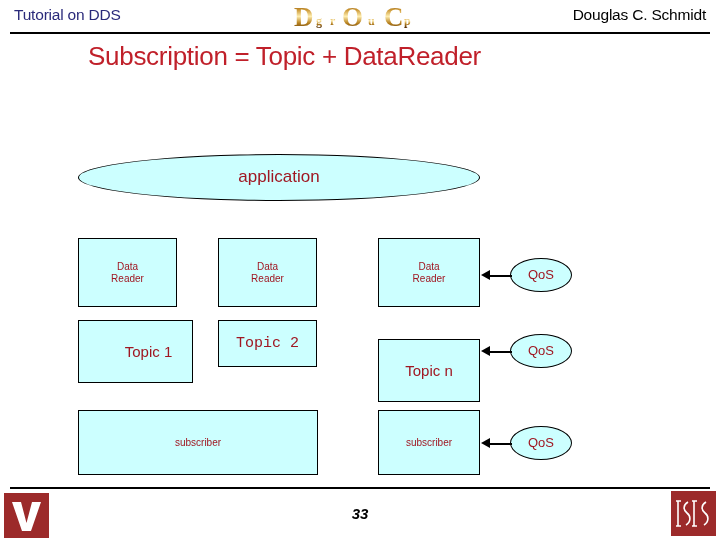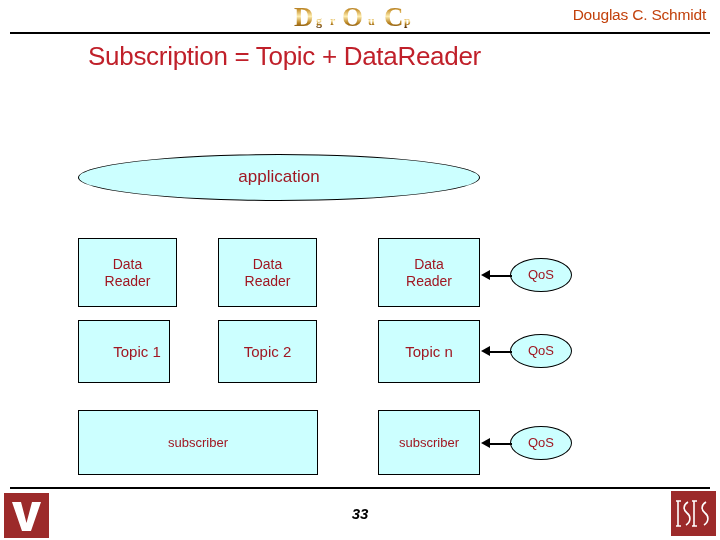--- a/index.html
+++ b/index.html
@@ -26,21 +26,21 @@
     left: 14px; top: 6px;
     font-size: 15.5px;
     color: #2a2a7a;
     letter-spacing: -0.2px;
     white-space: nowrap;
   }
   .hdr-right {
     position: absolute;
     right: 14px; top: 6px;
     font-size: 15.5px;
-    color: #c2410c;
+    color: #000000;
     letter-spacing: -0.2px;
     white-space: nowrap;
   }
   #doc-logo {
     position: absolute;
     left: 50%;
     transform: translateX(-50%);
     top: 1px;
     width: 136px; height: 32px;
   }
@@ -79,23 +79,23 @@
     align-items: center;
     justify-content: center;
     text-align: center;
     color: #a01722;
     line-height: 1.18;
     pointer-events: auto;
   }
   .node.ellipse {
     border-radius: 50%;
   }
-  .reader-box { font-size: 14px; }
+  .reader-box { font-size: 10px; }
   .topic-box  { font-size: 15px; }
-  .subscriber-box { font-size: 13px; }
+  .subscriber-box { font-size: 10px; }
   .qos-ellipse { font-size: 13px; }
   #application-ellipse { font-size: 17px; }
 
   .connector {
     position: absolute;
     height: 0;
     border-top: 2px solid #000000;
     pointer-events: auto;
   }
   .arrowhead {
@@ -129,20 +129,21 @@
     width: 45px; height: 45px;
     background: #9c2a2a;
   }
   #vanderbilt-logo { left: 4px; top: 493px; }
   #isis-logo { right: 4px; top: 491px; }
 </style>
 </head>
 <body>
 
 <div id="header">
+  <div class="hdr-left">Tutorial on DDS</div>
 
   <div id="doc-logo">
     <svg width="136" height="32" viewBox="0 0 136 32" xmlns="http://www.w3.org/2000/svg">
       <defs>
         <linearGradient id="goldg" x1="0" y1="0" x2="0" y2="1">
           <stop offset="0%" stop-color="#5a3008"></stop>
           <stop offset="25%" stop-color="#c89330"></stop>
           <stop offset="48%" stop-color="#ffeeb0"></stop>
           <stop offset="70%" stop-color="#b8821f"></stop>
           <stop offset="100%" stop-color="#4a2606"></stop>
@@ -171,23 +172,23 @@
   <div class="node reader-box" style="left:78px; top:238px; width:99px; height:69px;">
     <span><span>Data</span><br><span>Reader</span></span>
   </div>
   <div class="node reader-box" style="left:218px; top:238px; width:99px; height:69px;">
     <span><span>Data</span><br><span>Reader</span></span>
   </div>
   <div class="node reader-box" style="left:378px; top:238px; width:102px; height:69px;">
     <span><span>Data</span><br><span>Reader</span></span>
   </div>
 
-  <div class="node topic-box" style="left:78px; top:320px; width:92px; height:63px;padding-left:26px;">Topic 1</div>
-  <div class="node topic-box" style="left:218px; top:320px; width:99px; height:63px;">Topic 2</div>
-  <div class="node topic-box" style="left:378px; top:320px; width:102px; height:63px;">Topic n</div>
+  <div class="node topic-box" style="left:78px; top:320px; width:115px; height:63px;padding-left:26px;">Topic 1</div>
+  <div class="node topic-box" style="left:218px; top:320px; width:99px; height:47px;font-family:Liberation Mono, monospace;">Topic 2</div>
+  <div class="node topic-box" style="left:378px; top:339px; width:102px; height:63px;">Topic n</div>
 
   <div class="node subscriber-box" style="left:78px; top:410px; width:240px; height:65px;">subscriber</div>
   <div class="node subscriber-box" style="left:378px; top:410px; width:102px; height:65px;">subscriber</div>
 
   <div class="node ellipse qos-ellipse" style="left:510px; top:258px; width:62px; height:34px;">QoS</div>
   <div class="node ellipse qos-ellipse" style="left:510px; top:334px; width:62px; height:34px;">QoS</div>
   <div class="node ellipse qos-ellipse" style="left:510px; top:426px; width:62px; height:34px;">QoS</div>
 
   <div class="connector" style="left:490px; top:275px; width:22px;"></div>
   <div class="arrowhead" style="left:481px; top:270px;"></div>

